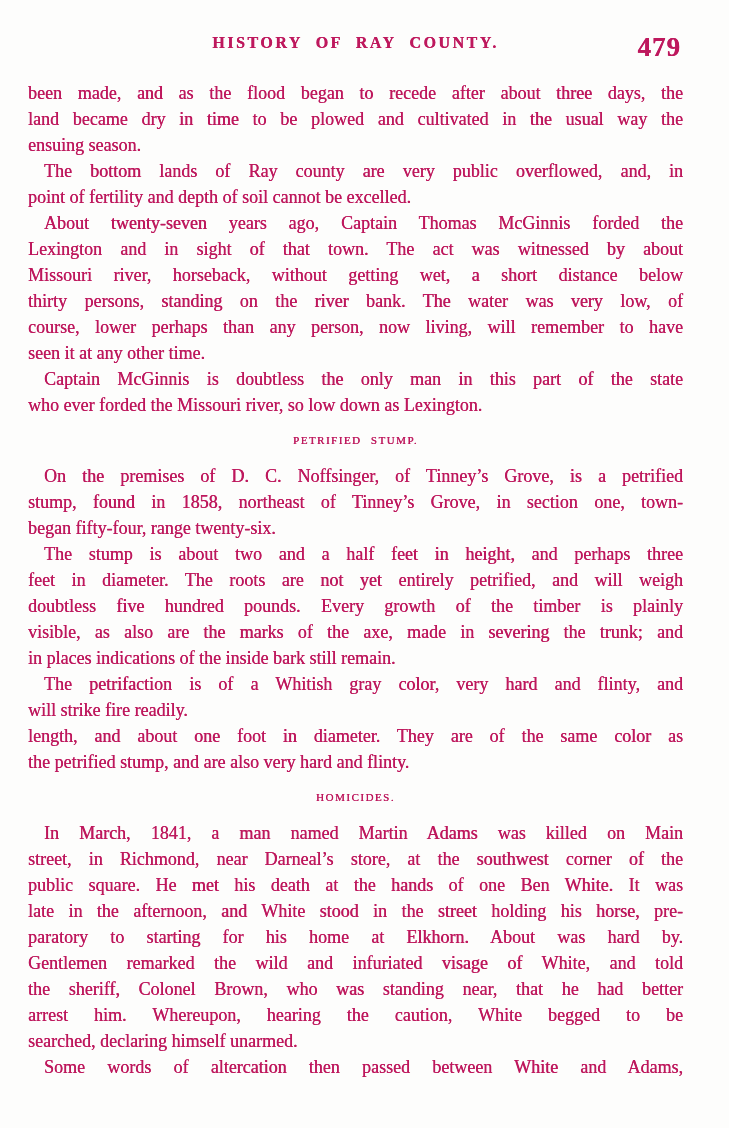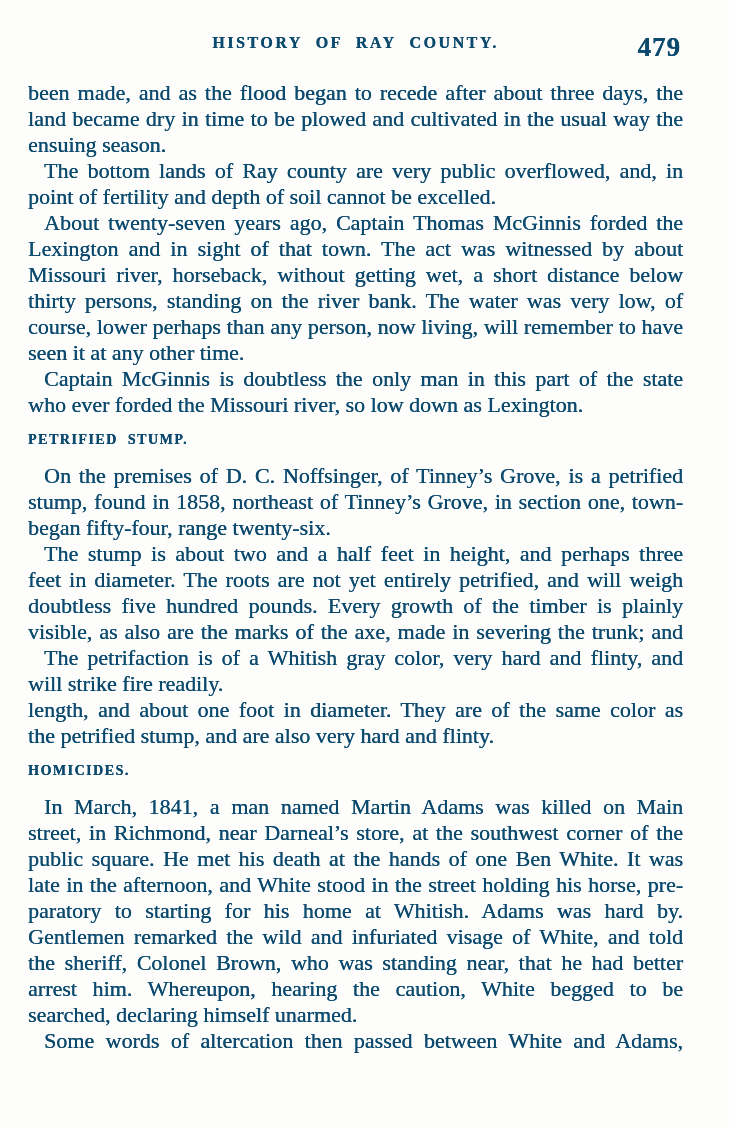--- a/index.html
+++ b/index.html
@@ -6,21 +6,21 @@
     margin: 0;
     padding: 0;
     background: #e8e8e6;
   }
   .page {
     position: relative;
     width: 729px;
     height: 1128px;
     margin: 0 auto;
     background: #fdfdfc;
-    color: #0c4a6e;
+    color: #be185d;
     font-family: "Liberation Serif", "DejaVu Serif", serif;
     overflow: hidden;
   }
   .running-head {
     position: absolute;
     top: 34px;
     left: 28px;
     width: 655px;
     height: 24px;
   }
@@ -47,40 +47,40 @@
   .content {
     position: absolute;
     top: 80px;
     left: 28px;
     width: 655px;
   }
   .paragraph {
     margin: 0;
   }
   .line {
-    font-size: 22px;
+    font-size: 18px;
     line-height: 26px;
     text-align: justify;
     text-align-last: justify;
     white-space: normal;
     text-shadow: 0.3px 0 0 currentColor;
   }
   .line.last {
     text-align-last: left;
   }
   .line.indent {
     text-indent: 16px;
   }
   .section-heading {
     margin-top: 13px;
     margin-bottom: 14px;
     line-height: 18px;
-    text-align: left;
-    font-size: 14px;
-    font-weight: bold;
+    text-align: center;
+    font-size: 11px;
+    font-weight: normal;
     letter-spacing: 1.5px;
     word-spacing: 5px;
     text-shadow: 0.3px 0 0 currentColor;
   }
 </style>
 </head>
 <body>
 
 <div class="page">
   <div class="running-head">
@@ -113,36 +113,37 @@
       <div class="paragraph">
         <div class="line indent">On the premises of D. C. Noffsinger, of Tinney’s Grove, is a petrified</div>
         <div class="line">stump, found in 1858, northeast of Tinney’s Grove, in section one, town-</div>
         <div class="line last">began fifty-four, range twenty-six.</div>
       </div>
       <div class="paragraph">
         <div class="line indent">The stump is about two and a half feet in height, and perhaps three</div>
         <div class="line">feet in diameter.  The roots are not yet entirely petrified, and will weigh</div>
         <div class="line">doubtless five hundred pounds.  Every growth of the timber is plainly</div>
         <div class="line">visible, as also are the marks of the axe, made in severing the trunk; and</div>
+        <div class="line last">in places indications of the inside bark still remain.</div>
       </div>
       <div class="paragraph">
         <div class="line indent">The petrifaction is of a Whitish gray color, very hard and flinty, and</div>
         <div class="line last">will strike fire readily.</div>
       </div>
       <div class="paragraph">
         <div class="line">length, and about one foot in diameter.  They are of the same color as</div>
         <div class="line last">the petrified stump, and are also very hard and flinty.</div>
       </div>
       <div class="section-heading">HOMICIDES.</div>
       <div class="paragraph">
         <div class="line indent">In March, 1841, a man named Martin Adams was killed on Main</div>
         <div class="line">street, in Richmond, near Darneal’s store, at the southwest corner of the</div>
         <div class="line">public square.  He met his death at the hands of one Ben White.  It was</div>
         <div class="line">late in the afternoon, and White stood in the street holding his horse, pre-</div>
-        <div class="line">paratory to starting for his home at Whitish.  Adams was hard by.</div>
+        <div class="line">paratory to starting for his home at Elkhorn.  About was hard by.</div>
         <div class="line">Gentlemen remarked the wild and infuriated visage of White, and told</div>
         <div class="line">the sheriff, Colonel Brown, who was standing near, that he had better</div>
         <div class="line">arrest him.  Whereupon, hearing the caution, White begged to be</div>
         <div class="line last">searched, declaring himself unarmed.</div>
       </div>
       <div class="paragraph">
         <div class="line indent">Some words of altercation then passed between White and Adams,</div>
       </div>
     </div>
 </div>

